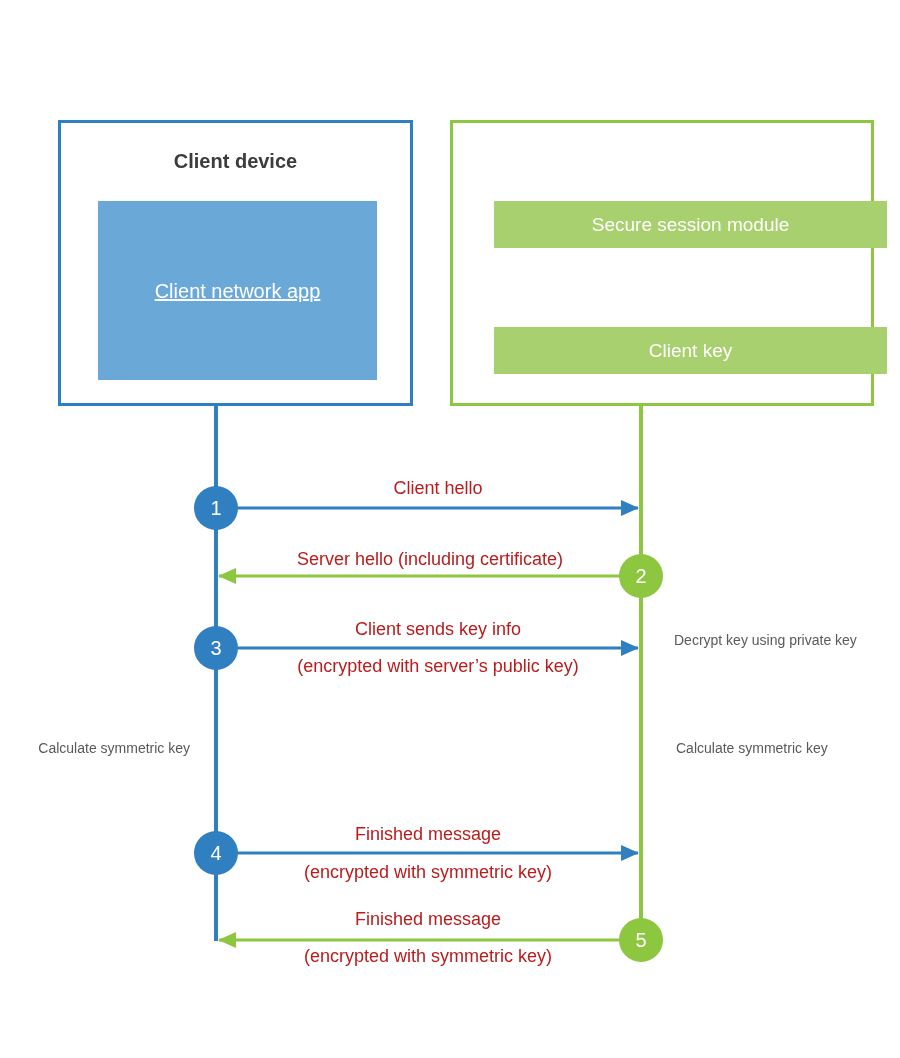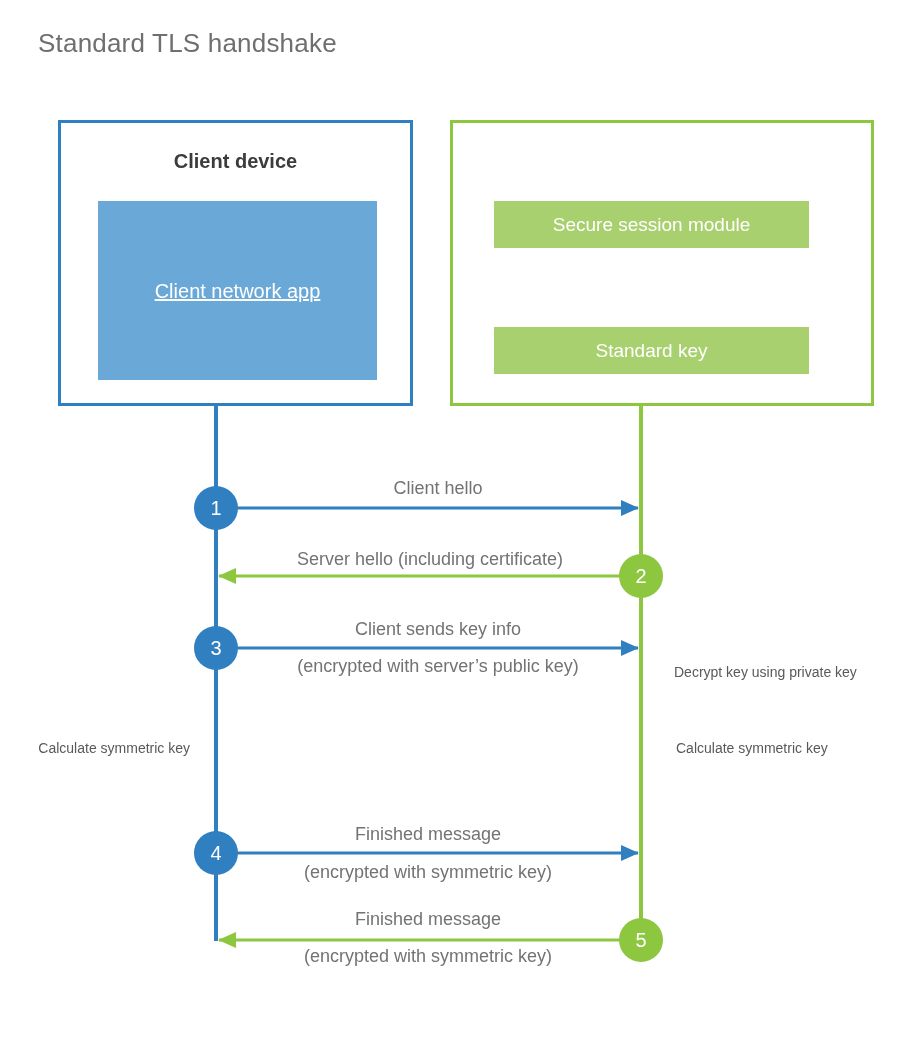--- a/index.html
+++ b/index.html
@@ -82,21 +82,21 @@
     justify-content: center;
     text-align: center;
     box-sizing: border-box;
     text-decoration: underline;
   }
 
   
   .server-bar {
     position: absolute;
     left: 41px;
-    width: 315px;
+    width: 393px;
     height: 47px;
     background: #a9d06e;
     color: #ffffff;
     font-size: 19px;
     display: flex;
     align-items: center;
     justify-content: center;
     text-align: center;
     box-sizing: border-box;
   }
@@ -126,21 +126,21 @@
     font-size: 20px;
     font-weight: 500;
   }
   .step-circle.blue  { background: #2f7fc1; }
   .step-circle.green { background: #8dc63f; }
 
   
   .msg-label {
     position: absolute;
     text-align: center;
-    color: #737373;
+    color: #b91c1c;
     white-space: nowrap;
   }
   .msg-main {
     font-size: 18px;
   }
   .msg-sub {
     font-size: 18px;
   }
 
   
@@ -151,30 +151,29 @@
     color: #58595b;
   }
   .side-note.left  { text-align: right; }
   .side-note.right { text-align: left; }
 </style>
 </head>
 <body>
 
 <div id="diagram-root">
 
-  <div class="page-title">Standard TLS handshake</div>
 
   <div class="party-box client">
     <div class="party-title">Client device</div>
     <div class="client-app-block">Client network app</div>
   </div>
 
   <div class="party-box server">
     <div class="server-bar b0">Secure session module</div>
-    <div class="server-bar b2">Standard key</div>
+    <div class="server-bar b2">Client key</div>
   </div>
 
   <svg id="flow-svg" viewBox="0 0 900 1058" xmlns="http://www.w3.org/2000/svg">
     <defs>
       <marker id="arrow-blue" viewBox="0 0 10 10" refX="9.5" refY="5" markerWidth="6" markerHeight="6" orient="auto-start-reverse">
         <path d="M 0 0.6 L 10 5 L 0 9.4 z" fill="#2f7fc1"></path>
       </marker>
       <marker id="arrow-green" viewBox="0 0 10 10" refX="9.5" refY="5" markerWidth="6" markerHeight="6" orient="auto-start-reverse">
         <path d="M 0 0.6 L 10 5 L 0 9.4 z" fill="#8dc63f"></path>
       </marker>
@@ -207,19 +206,19 @@
 
   <div class="msg-label msg-main" style="left:220px; top:549px; width:420px;">Server hello (including certificate)</div>
   <div class="msg-label msg-sub" style="left:228px; top:656px; width:420px;">(encrypted with server’s public key)</div>
 
   <div class="msg-label msg-main" style="left:218px; top:824px; width:420px;">Finished message</div>
   <div class="msg-label msg-sub" style="left:218px; top:862px; width:420px;">(encrypted with symmetric key)</div>
 
   <div class="msg-label msg-main" style="left:218px; top:909px; width:420px;">Finished message</div>
   <div class="msg-label msg-sub" style="left:218px; top:946px; width:420px;">(encrypted with symmetric key)</div>
 
-  <div class="side-note right" style="left:674px; top:631px; width:190px;margin-top:32px;">Decrypt key using private key</div>
+  <div class="side-note right" style="left:674px; top:631px; width:190px;">Decrypt key using private key</div>
 
   <div class="side-note left" style="left:20px; top:739px; width:170px;">Calculate symmetric key</div>
 
   <div class="side-note right" style="left:676px; top:739px; width:180px;">Calculate symmetric key</div>
 
 </div>
 
 </body></html>

